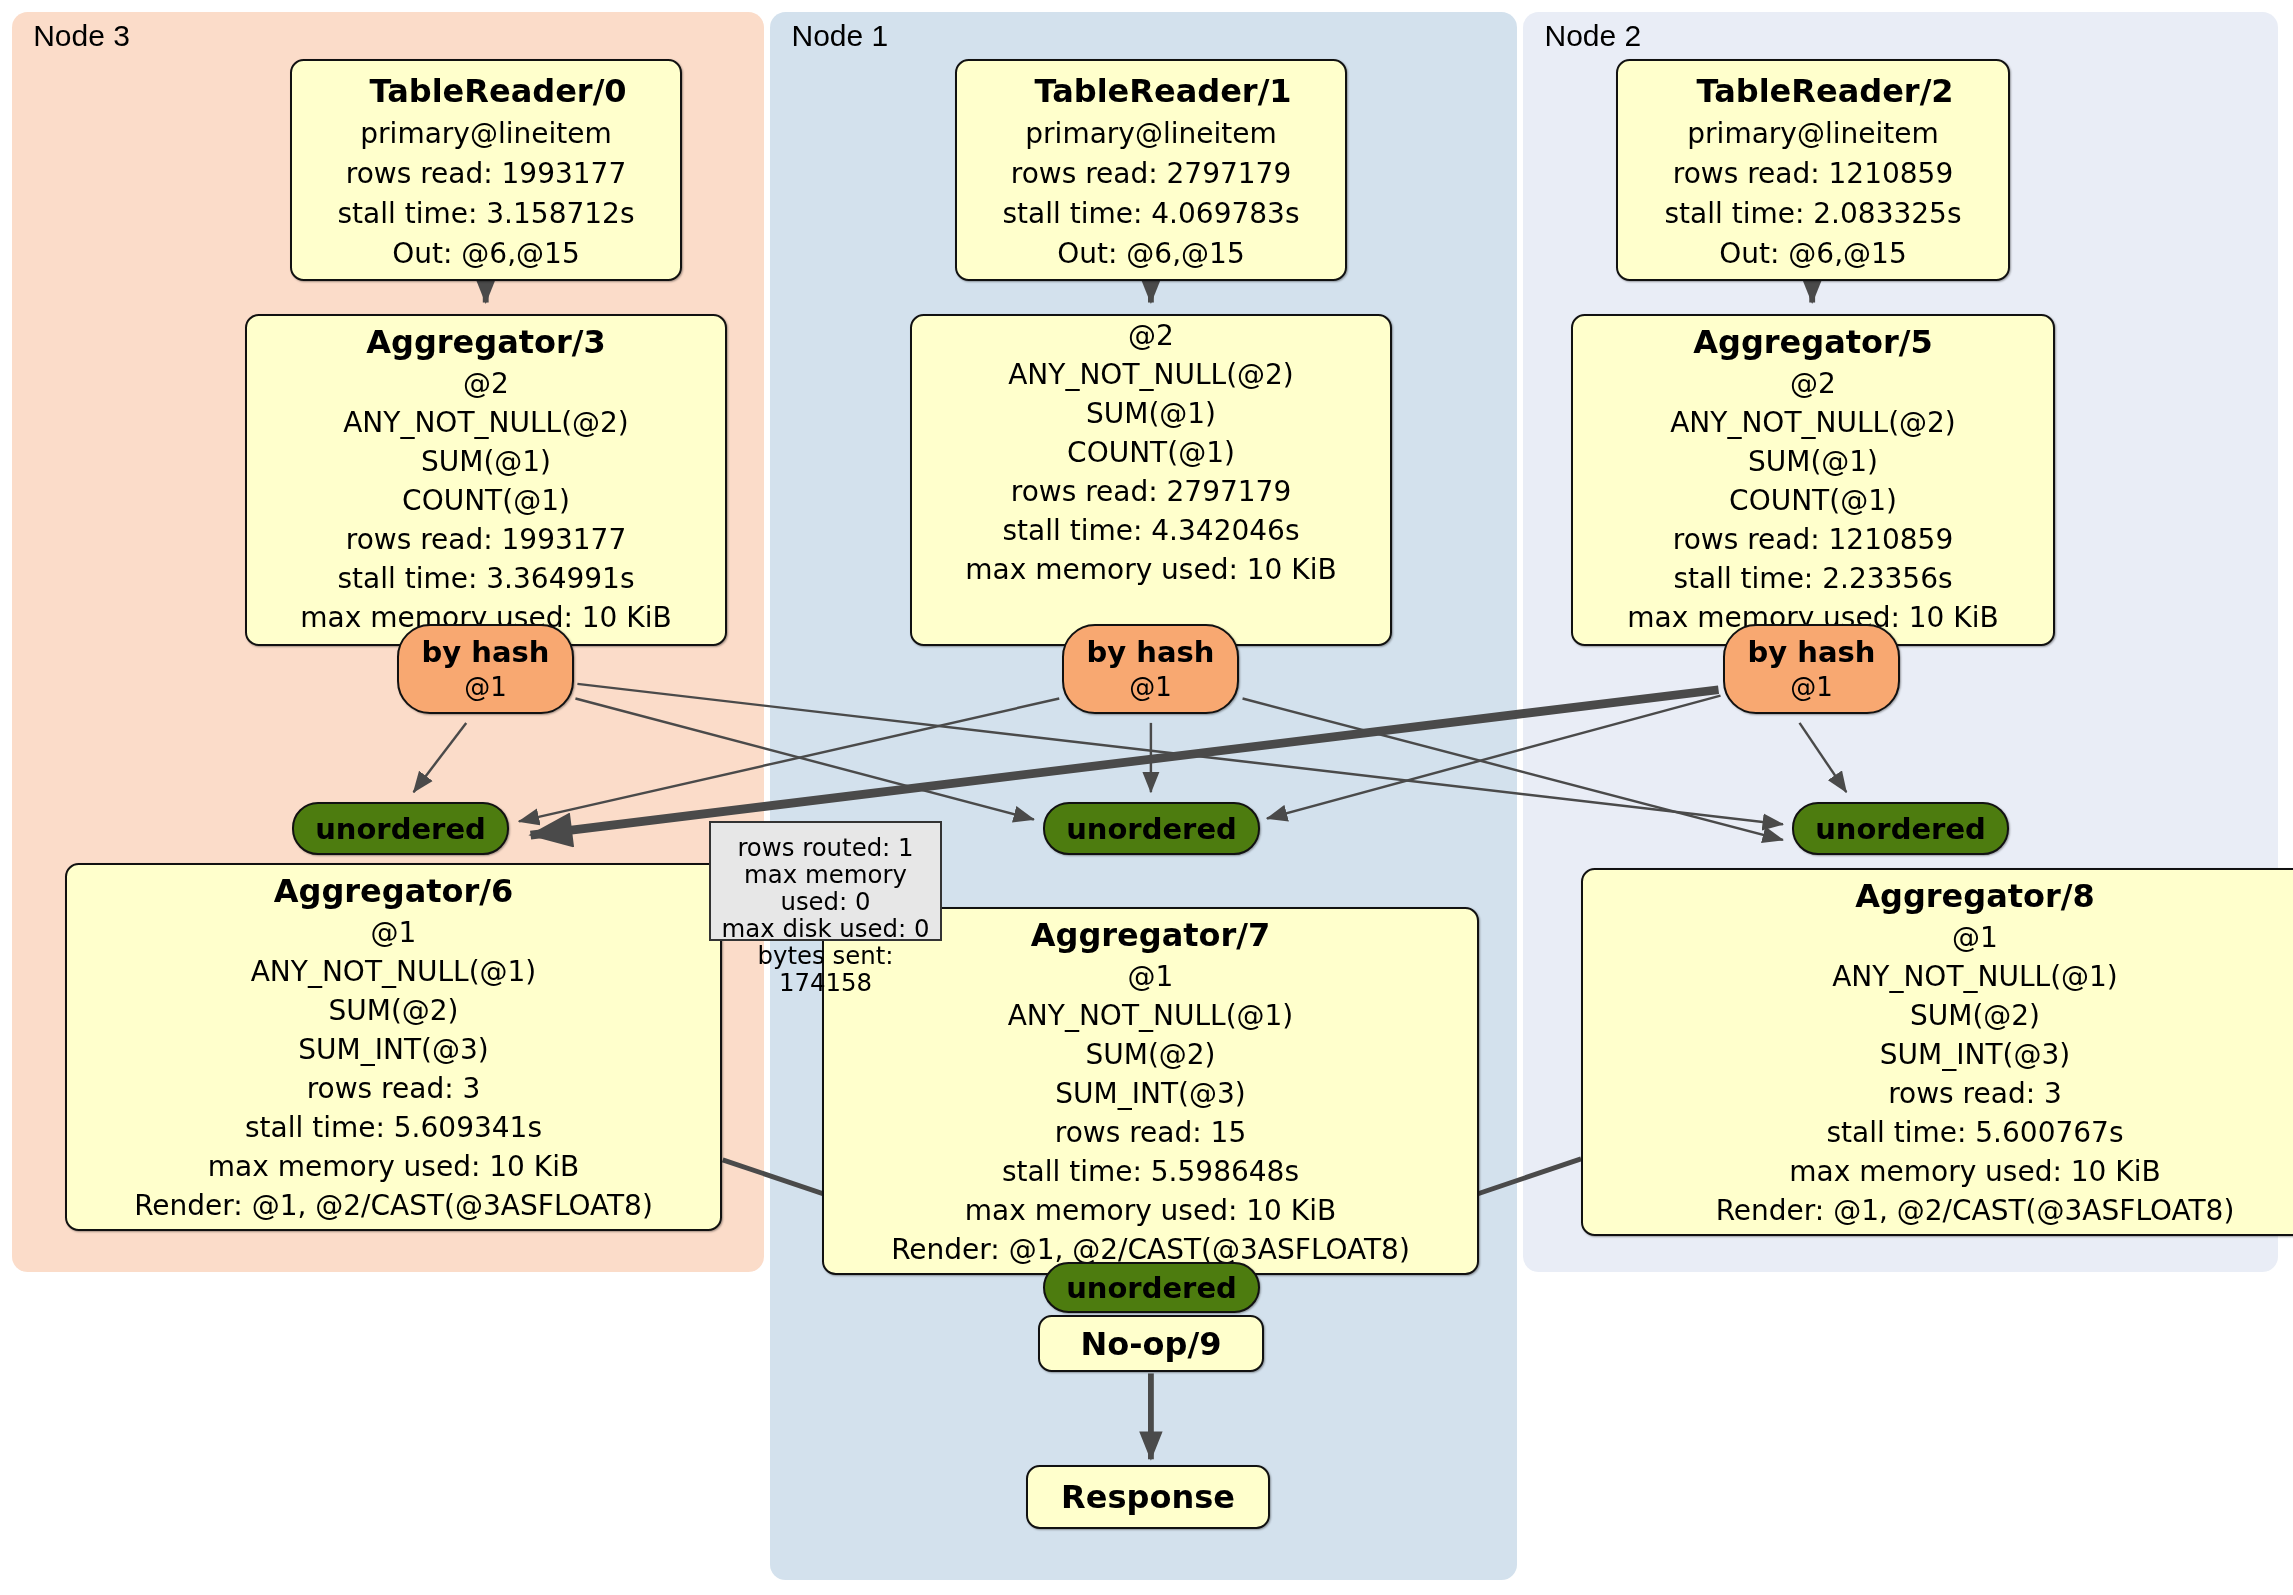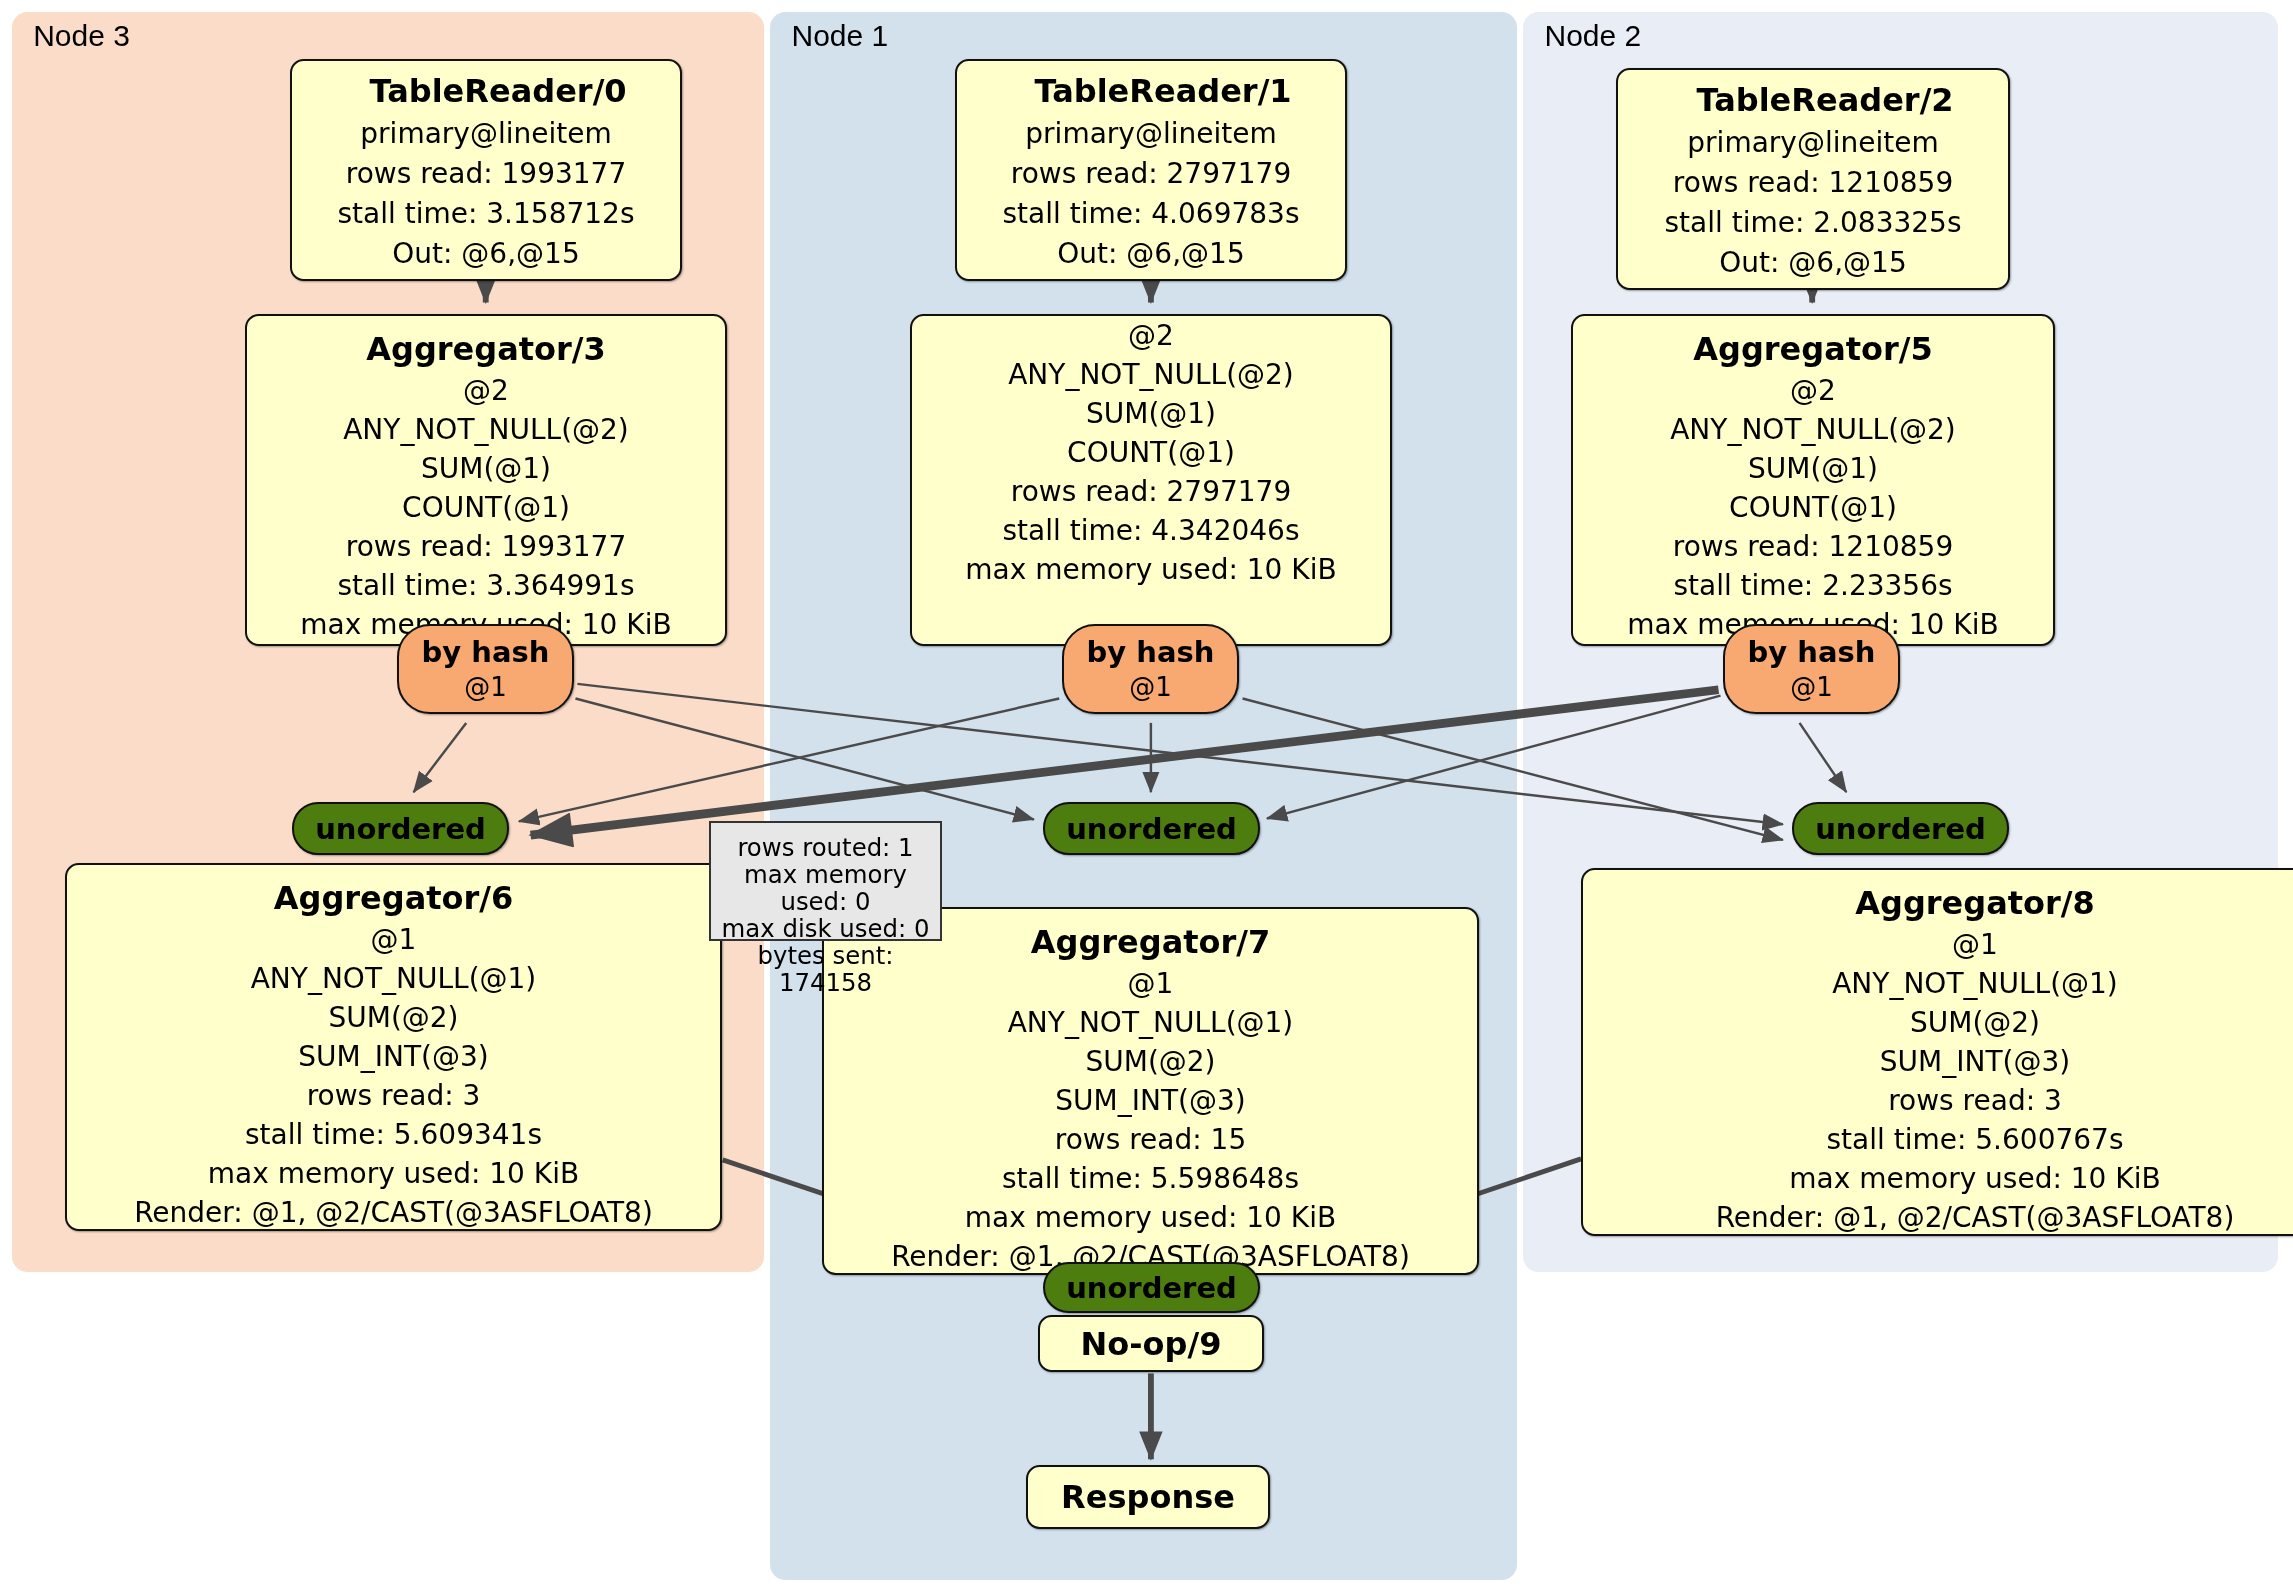--- a/index.html
+++ b/index.html
@@ -7,21 +7,21 @@
           font-family:"DejaVu Sans",sans-serif;color:#000;overflow:hidden;}
   .region{position:absolute;border-radius:15.6px;}
   #region-node3{left:11.7px;top:11.7px;width:752px;height:1260px;background:#fbdcc9;}
   #region-node1{left:770px;top:11.7px;width:747px;height:1568px;background:#d3e1ed;}
   #region-node2{left:1523px;top:11.7px;width:755px;height:1260px;background:#e9edf6;}
   .region-label{position:absolute;left:21.5px;top:7.8px;font-size:30px;
                 font-family:"Liberation Sans",sans-serif;}
   svg.edges{position:absolute;left:0;top:0;width:2294px;height:1596px;}
   .proc{position:absolute;background:#ffffcc;border:2.9px solid #111;border-radius:13.7px;
         text-align:center;box-sizing:border-box;box-shadow:1px 1px 2px rgba(0,0,0,.35);}
-  .proc .title{font-weight:bold;font-size:32px;line-height:43px;padding-top:12px;}
+  .proc .title{font-weight:bold;font-size:32px;line-height:43px;padding-top:5px;}
   .proc .line{font-size:28px;line-height:39px;}
   .tr .title{line-height:45px;padding-top:7.8px;padding-left:24px;}
   .tr .line{line-height:40px;}
   .a3 .line{line-height:39px;}
   .pill{position:absolute;border:2.9px solid #111;box-sizing:border-box;text-align:center;
         box-shadow:1px 1px 2px rgba(0,0,0,.35);}
   .router{background:#f8a871;border-radius:33px;width:177px;height:90px;}
   .router .rl{font-weight:bold;font-size:29px;line-height:37px;padding-top:7.8px;}
   .router .rt{font-size:26px;line-height:33px;}
   .sync{background:#4d7c0f;border-radius:26px;width:217px;height:53px;
@@ -97,21 +97,21 @@
   </div>
   <div class="proc tr" style="left:955px;top:59px;width:392px;height:222px;">
     <div class="title">TableReader/1</div>
     <div>
         <div class="line">primary@lineitem</div>
         <div class="line">rows read: 2797179</div>
         <div class="line">stall time: 4.069783s</div>
         <div class="line">Out: @6,@15</div>
       </div>
   </div>
-  <div class="proc tr" style="left:1616px;top:68px;width:394px;height:222px;">
+  <div class="proc tr" style="left:1616px;top:59px;width:394px;height:222px;">
     <div class="title">TableReader/2</div>
     <div>
         <div class="line">primary@lineitem</div>
         <div class="line">rows read: 1210859</div>
         <div class="line">stall time: 2.083325s</div>
         <div class="line">Out: @6,@15</div>
       </div>
   </div>
 
   <div class="proc a3" style="left:245px;top:314px;width:482px;height:332px;">

